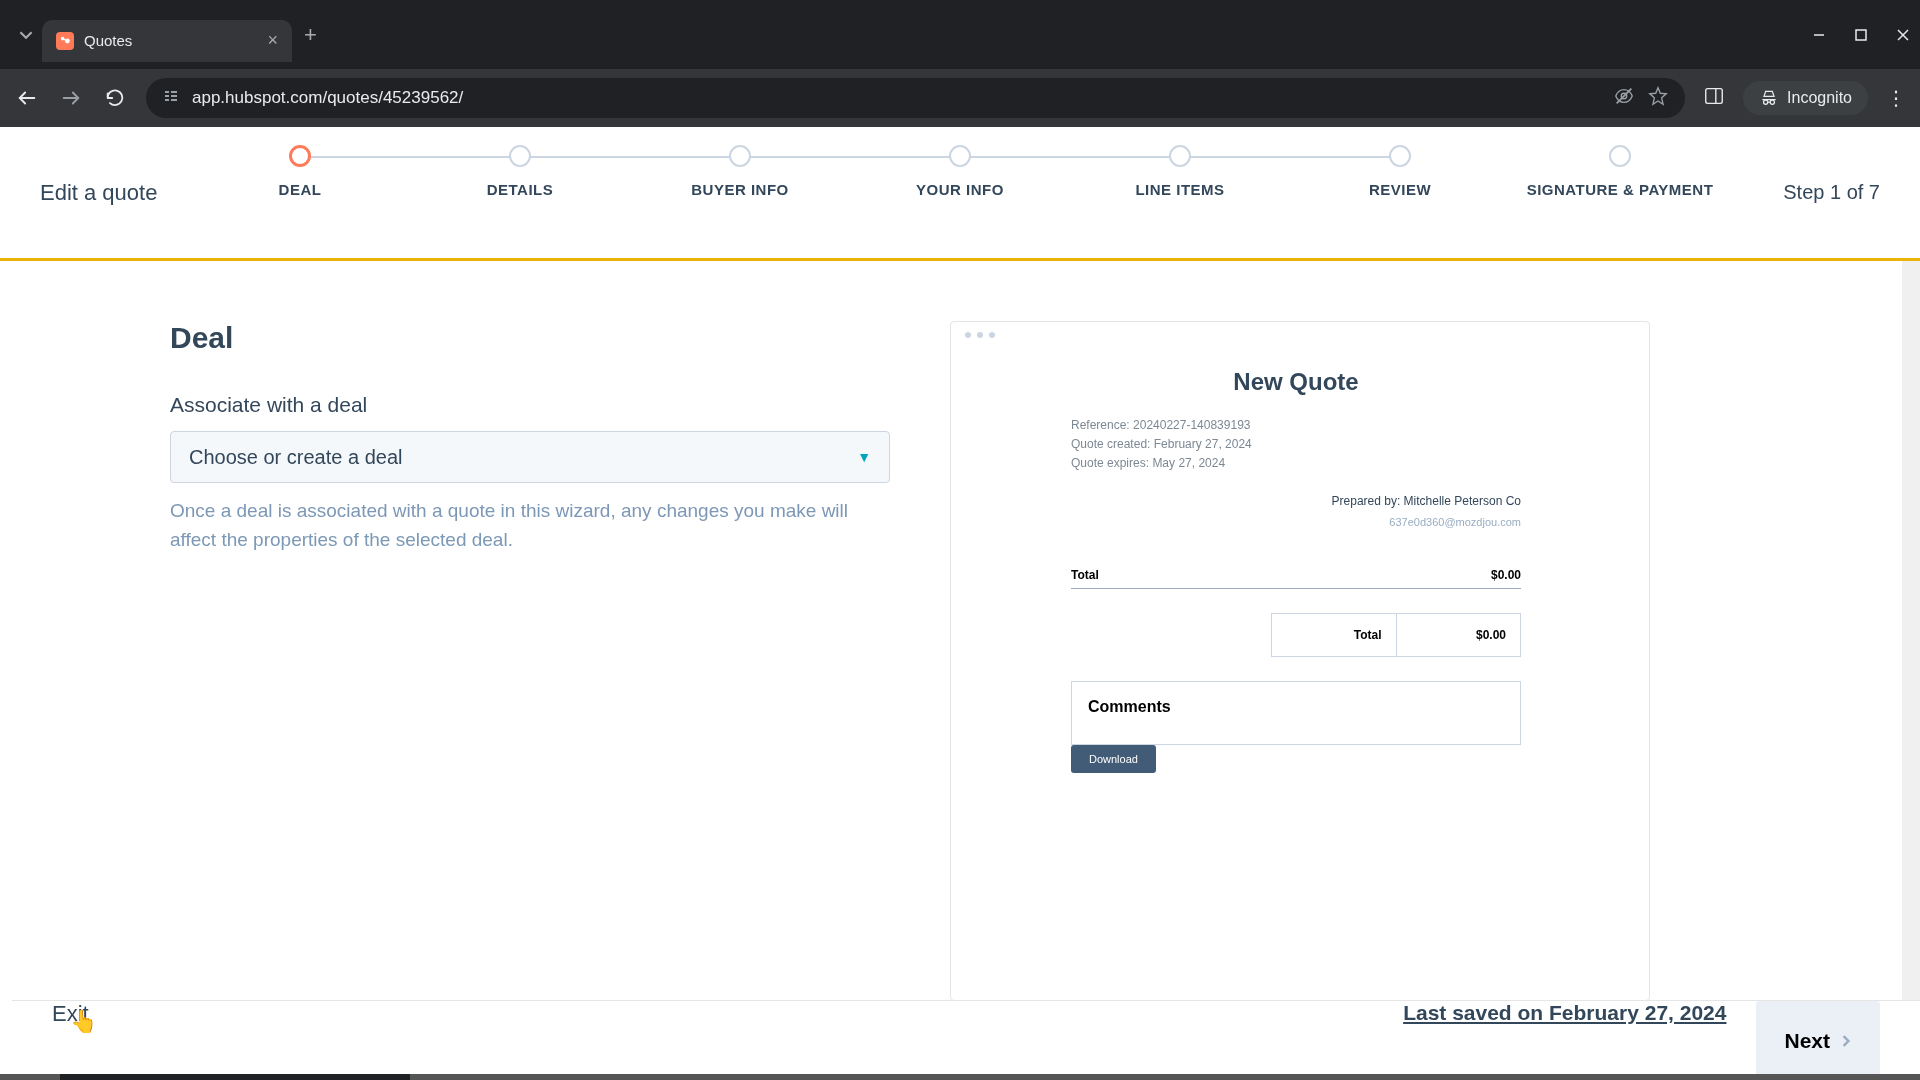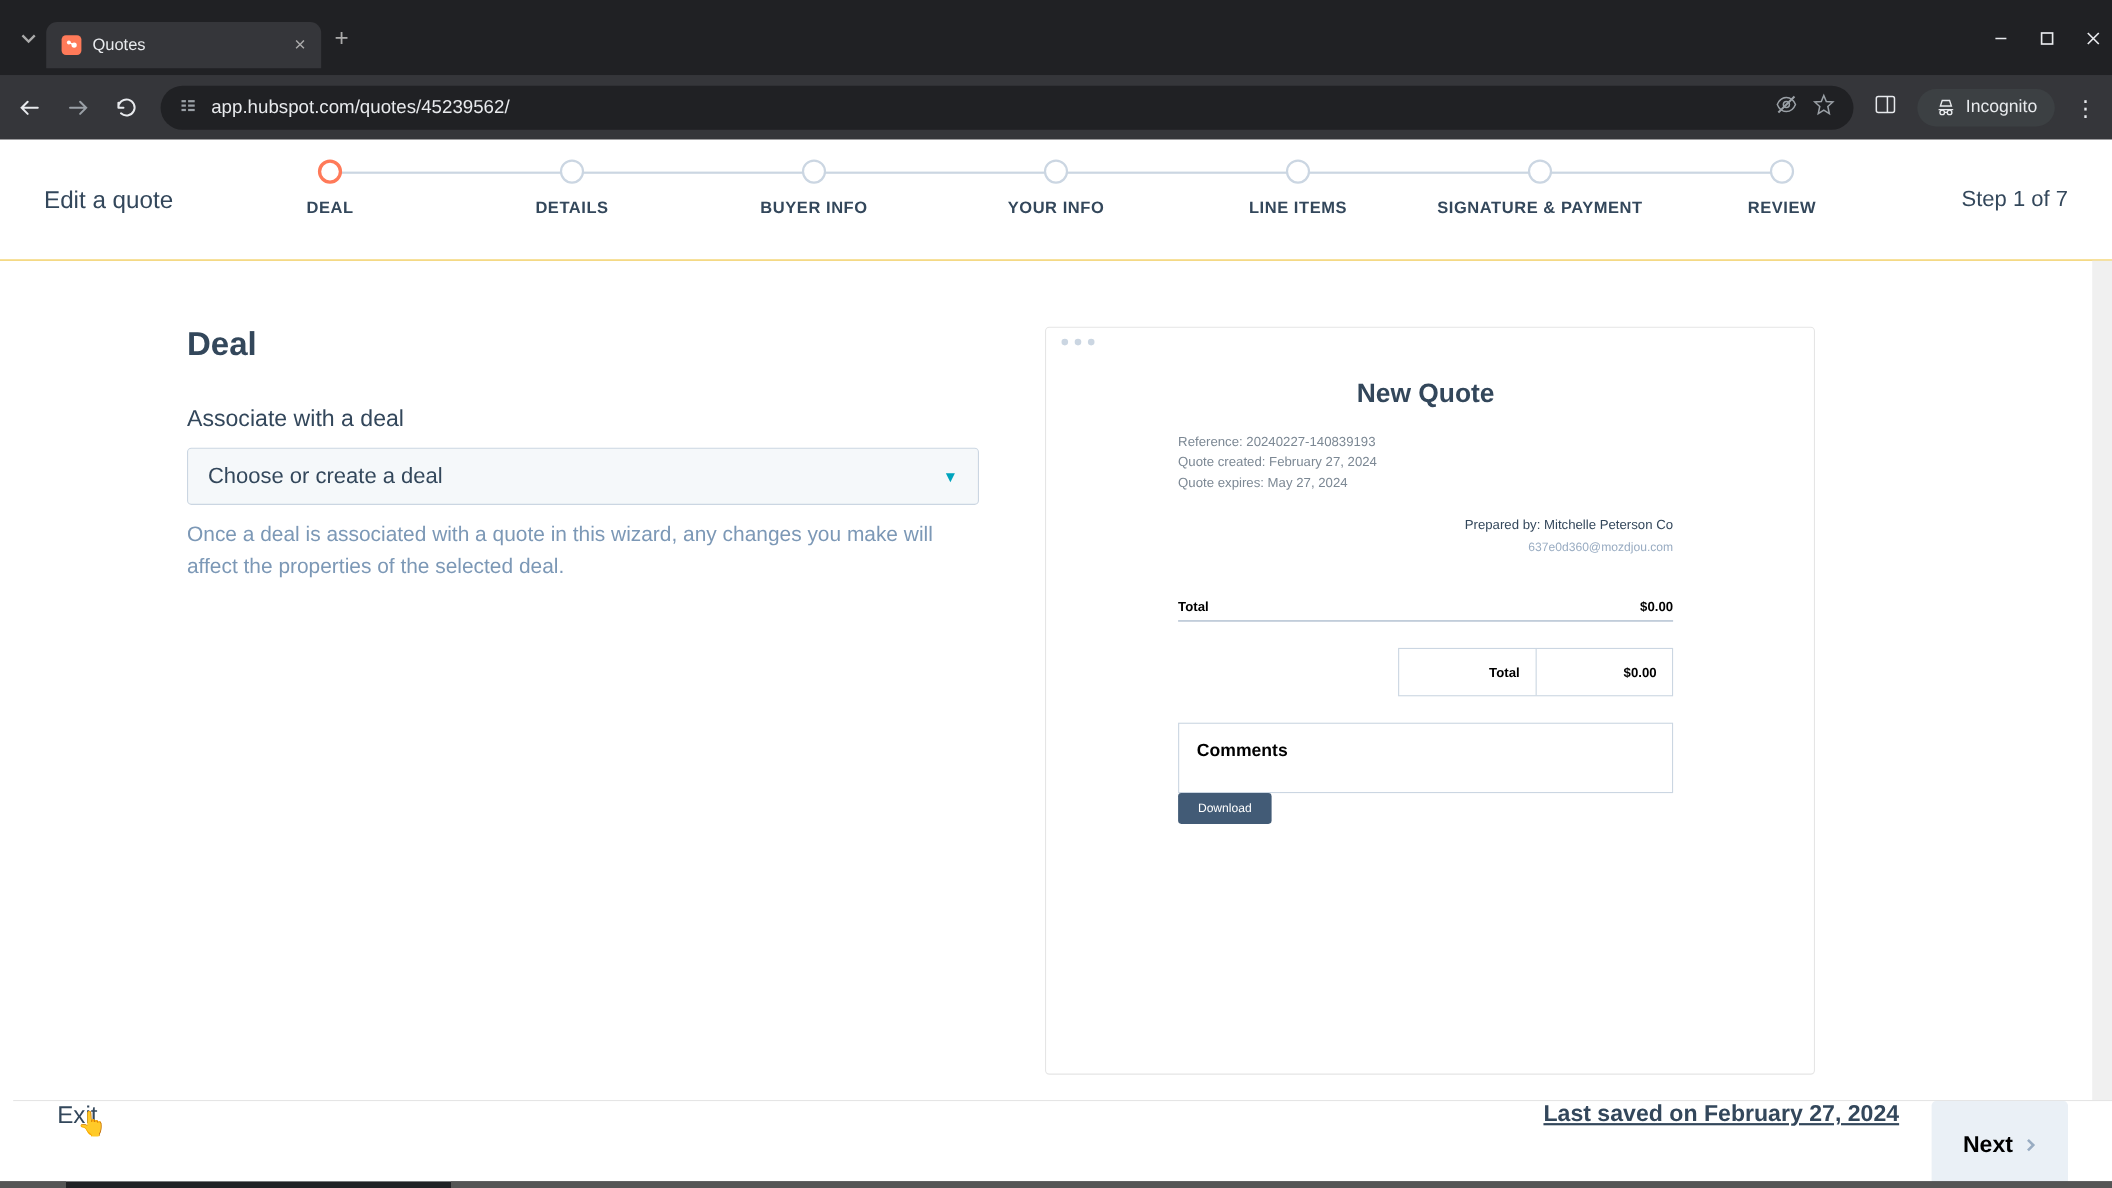--- a/index.html
+++ b/index.html
@@ -22,21 +22,21 @@
     .nav-btn.enabled { color: #e8eaed; }
     .url-bar { flex: 1; background: #202124; border-radius: 24px; height: 40px; display: flex; align-items: center; padding: 0 16px; gap: 12px; }
     .site-info-icon { color: #9aa0a6; font-size: 18px; }
     .url-text { color: #e8eaed; font-size: 17px; flex: 1; }
     .url-right-icon { color: #9aa0a6; font-size: 20px; cursor: pointer; }
     .toolbar-icon { color: #e8eaed; font-size: 20px; cursor: pointer; }
     .incognito-badge { background: #3c4043; color: #e8eaed; border-radius: 20px; padding: 7px 16px; display: flex; align-items: center; gap: 8px; font-size: 16px; cursor: pointer; }
     .menu-dots { color: #e8eaed; font-size: 20px; cursor: pointer; }
 
     
-    .app-header { background: #fff; border-bottom: 1px solid #eab308; height: 110px; display: flex; align-items: center; padding: 0 40px; position: relative; }
+    .app-header { background: #fff; border-bottom: 3px solid #eab308; height: 134px; display: flex; align-items: center; padding: 0 40px; position: relative; }
     .header-title { font-size: 22px; color: #33475b; }
     .step-indicator { position: absolute; right: 40px; font-size: 20px; color: #33475b; }
 
     .stepper { display: flex; align-items: flex-start; position: absolute; left: 50%; transform: translateX(-50%); top: 18px; }
     .step { display: flex; flex-direction: column; align-items: center; width: 220px; position: relative; }
     .step-circle { width: 22px; height: 22px; border-radius: 50%; border: 2px solid #cbd6e2; background: #fff; z-index: 2; }
     .step.active .step-circle { border-color: #ff7a59; border-width: 3px; }
     .step-label { margin-top: 14px; font-size: 15px; font-weight: 600; letter-spacing: 0.5px; color: #33475b; }
     .step-line { position: absolute; top: 11px; left: 50%; width: 100%; height: 2px; background: #cbd6e2; z-index: 1; }
     .step:last-child .step-line { display: none; }
@@ -208,26 +208,26 @@
       <div class="step-line"></div>
       <span class="step-label">YOUR INFO</span>
     </div>
     <div class="step">
       <div class="step-circle"></div>
       <div class="step-line"></div>
       <span class="step-label">LINE ITEMS</span>
     </div>
     <div class="step">
       <div class="step-circle"></div>
+      <span class="step-label">REVIEW</span>
+    </div>
+    <div class="step">
+      <div class="step-circle"></div>
       <div class="step-line"></div>
       <span class="step-label">SIGNATURE &amp; PAYMENT</span>
-    </div>
-    <div class="step">
-      <div class="step-circle"></div>
-      <span class="step-label">REVIEW</span>
     </div>
   </div>
   <span class="step-indicator">Step 1 of 7</span>
 </div>
 
 <div class="main-content">
   <div class="page-scrollbar"></div>
   <div class="left-panel">
     <h1 class="section-title">Deal</h1>
     <div class="field-label">Associate with a deal</div>

